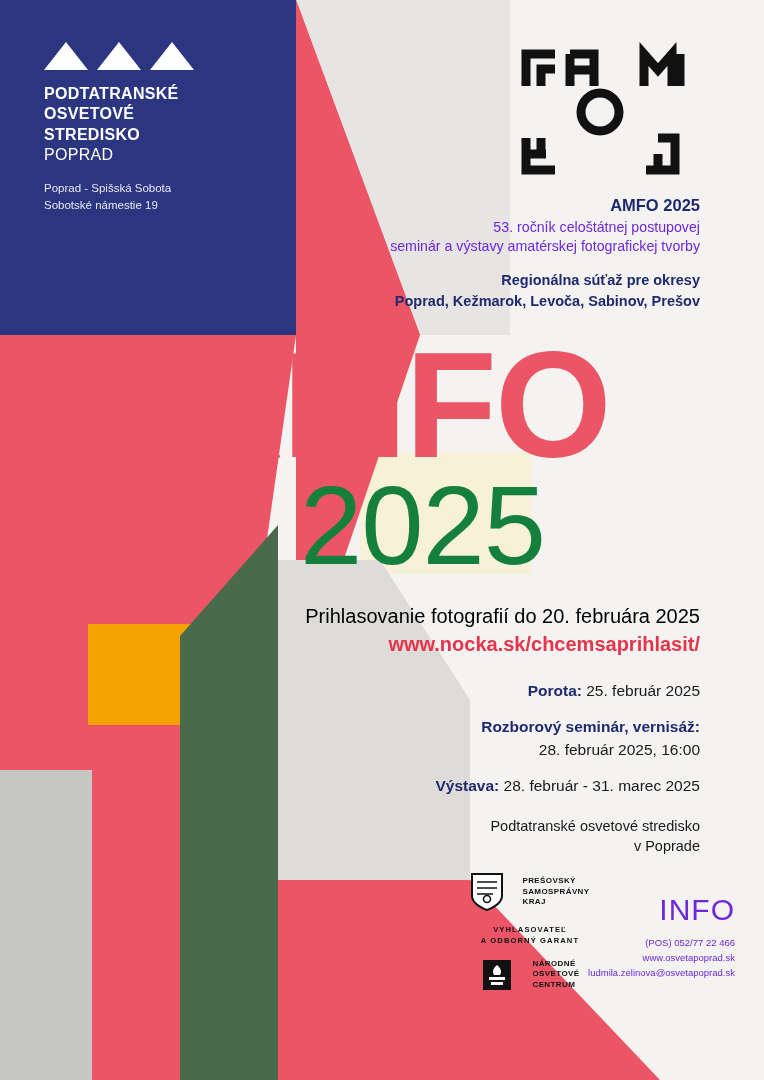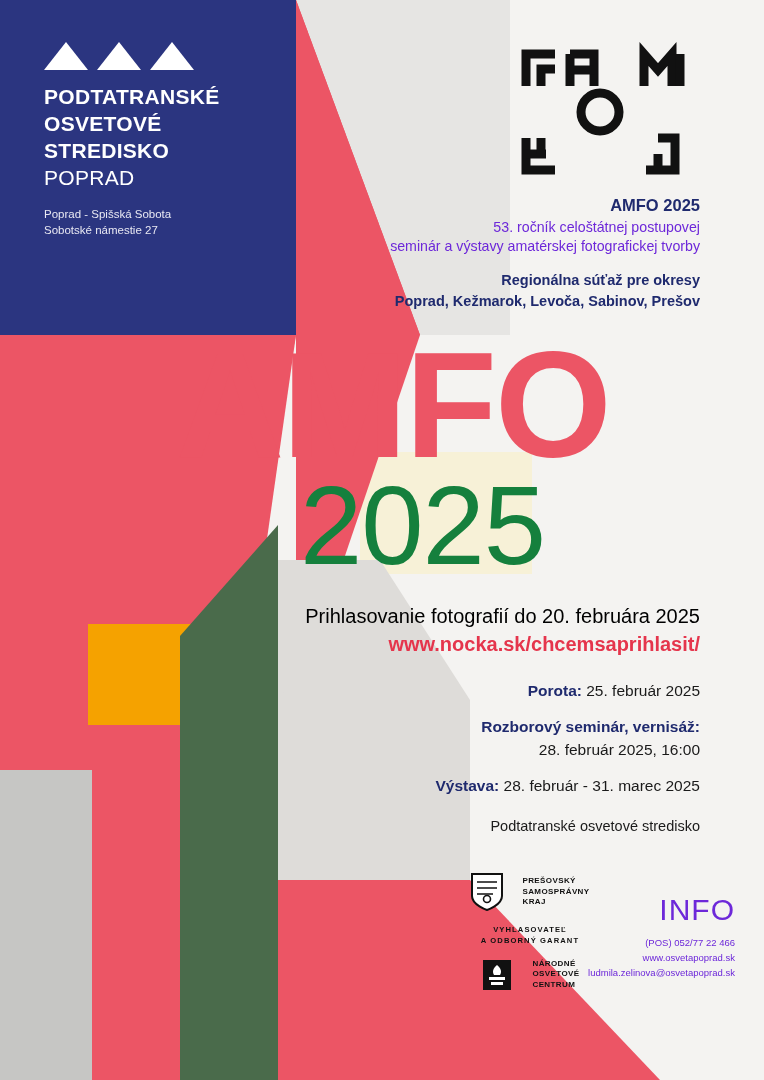--- a/index.html
+++ b/index.html
@@ -23,21 +23,21 @@
     position:absolute;top:42px;left:44px;width:240px;color:#ffffff;
   }
   .pos-triangles{display:flex;gap:9px;margin-bottom:14px;}
   .tri{
     width:0;height:0;
     border-left:22px solid transparent;
     border-right:22px solid transparent;
     border-bottom:28px solid #ffffff;
   }
   .pos-name{
-    font-weight:bold;font-size:21px;line-height:1.28;letter-spacing:0.3px;
+    font-weight:bold;font-size:16px;line-height:1.28;letter-spacing:0.3px;
   }
   .pos-name .poprad{font-weight:normal;}
   .pos-addr{
     margin-top:14px;font-size:11.5px;line-height:1.45;color:#e8e8f2;
   }
 
   
   .amfo-mark{position:absolute;top:42px;left:508px;width:185px;height:140px;}
 
   
@@ -158,21 +158,21 @@
         <div class="tri"></div>
     </div>
     <div class="pos-name">
       <div>PODTATRANSKÉ</div>
       <div>OSVETOVÉ</div>
       <div>STREDISKO</div>
       <div class="poprad">POPRAD</div>
     </div>
     <div class="pos-addr">
       <div>Poprad - Spišská Sobota</div>
-      <div>Sobotské námestie 27</div>
+      <div>Sobotské námestie 19</div>
     </div>
   </div>
 
   <div class="amfo-mark">
     <svg width="185" height="140" viewBox="0 0 185 140">
       <g fill="none" stroke="#111" stroke-width="9">
 
         <path d="M18,44 L18,12 L47,12"></path>
         <path d="M33,44 L33,27 L47,27"></path>
 
@@ -223,20 +223,21 @@
         <b>Rozborový seminár, vernisáž:</b>
         <div>28. február 2025, 16:00</div>
       </div>
       <div class="row">
         <b>Výstava:</b><span> 28. február - 31. marec 2025</span>
       </div>
     </div>
 
     <div class="venue">
       <div>Podtatranské osvetové stredisko</div>
+      <div>v Poprade</div>
     </div>
   </div>
 
   <div class="sponsors">
     <div class="sp-row">
       <svg width="34" height="40" viewBox="0 0 34 40">
         <path d="M2,2 L32,2 L32,24 C32,33 17,38 17,38 C17,38 2,33 2,24 Z" fill="#ffffff" stroke="#111" stroke-width="2"></path>
         <path d="M7,10 h20 M7,16 h20 M7,22 h16" stroke="#111" stroke-width="1.6" fill="none"></path>
         <circle cx="17" cy="27" r="3.5" fill="none" stroke="#111" stroke-width="1.6"></circle>
       </svg>

